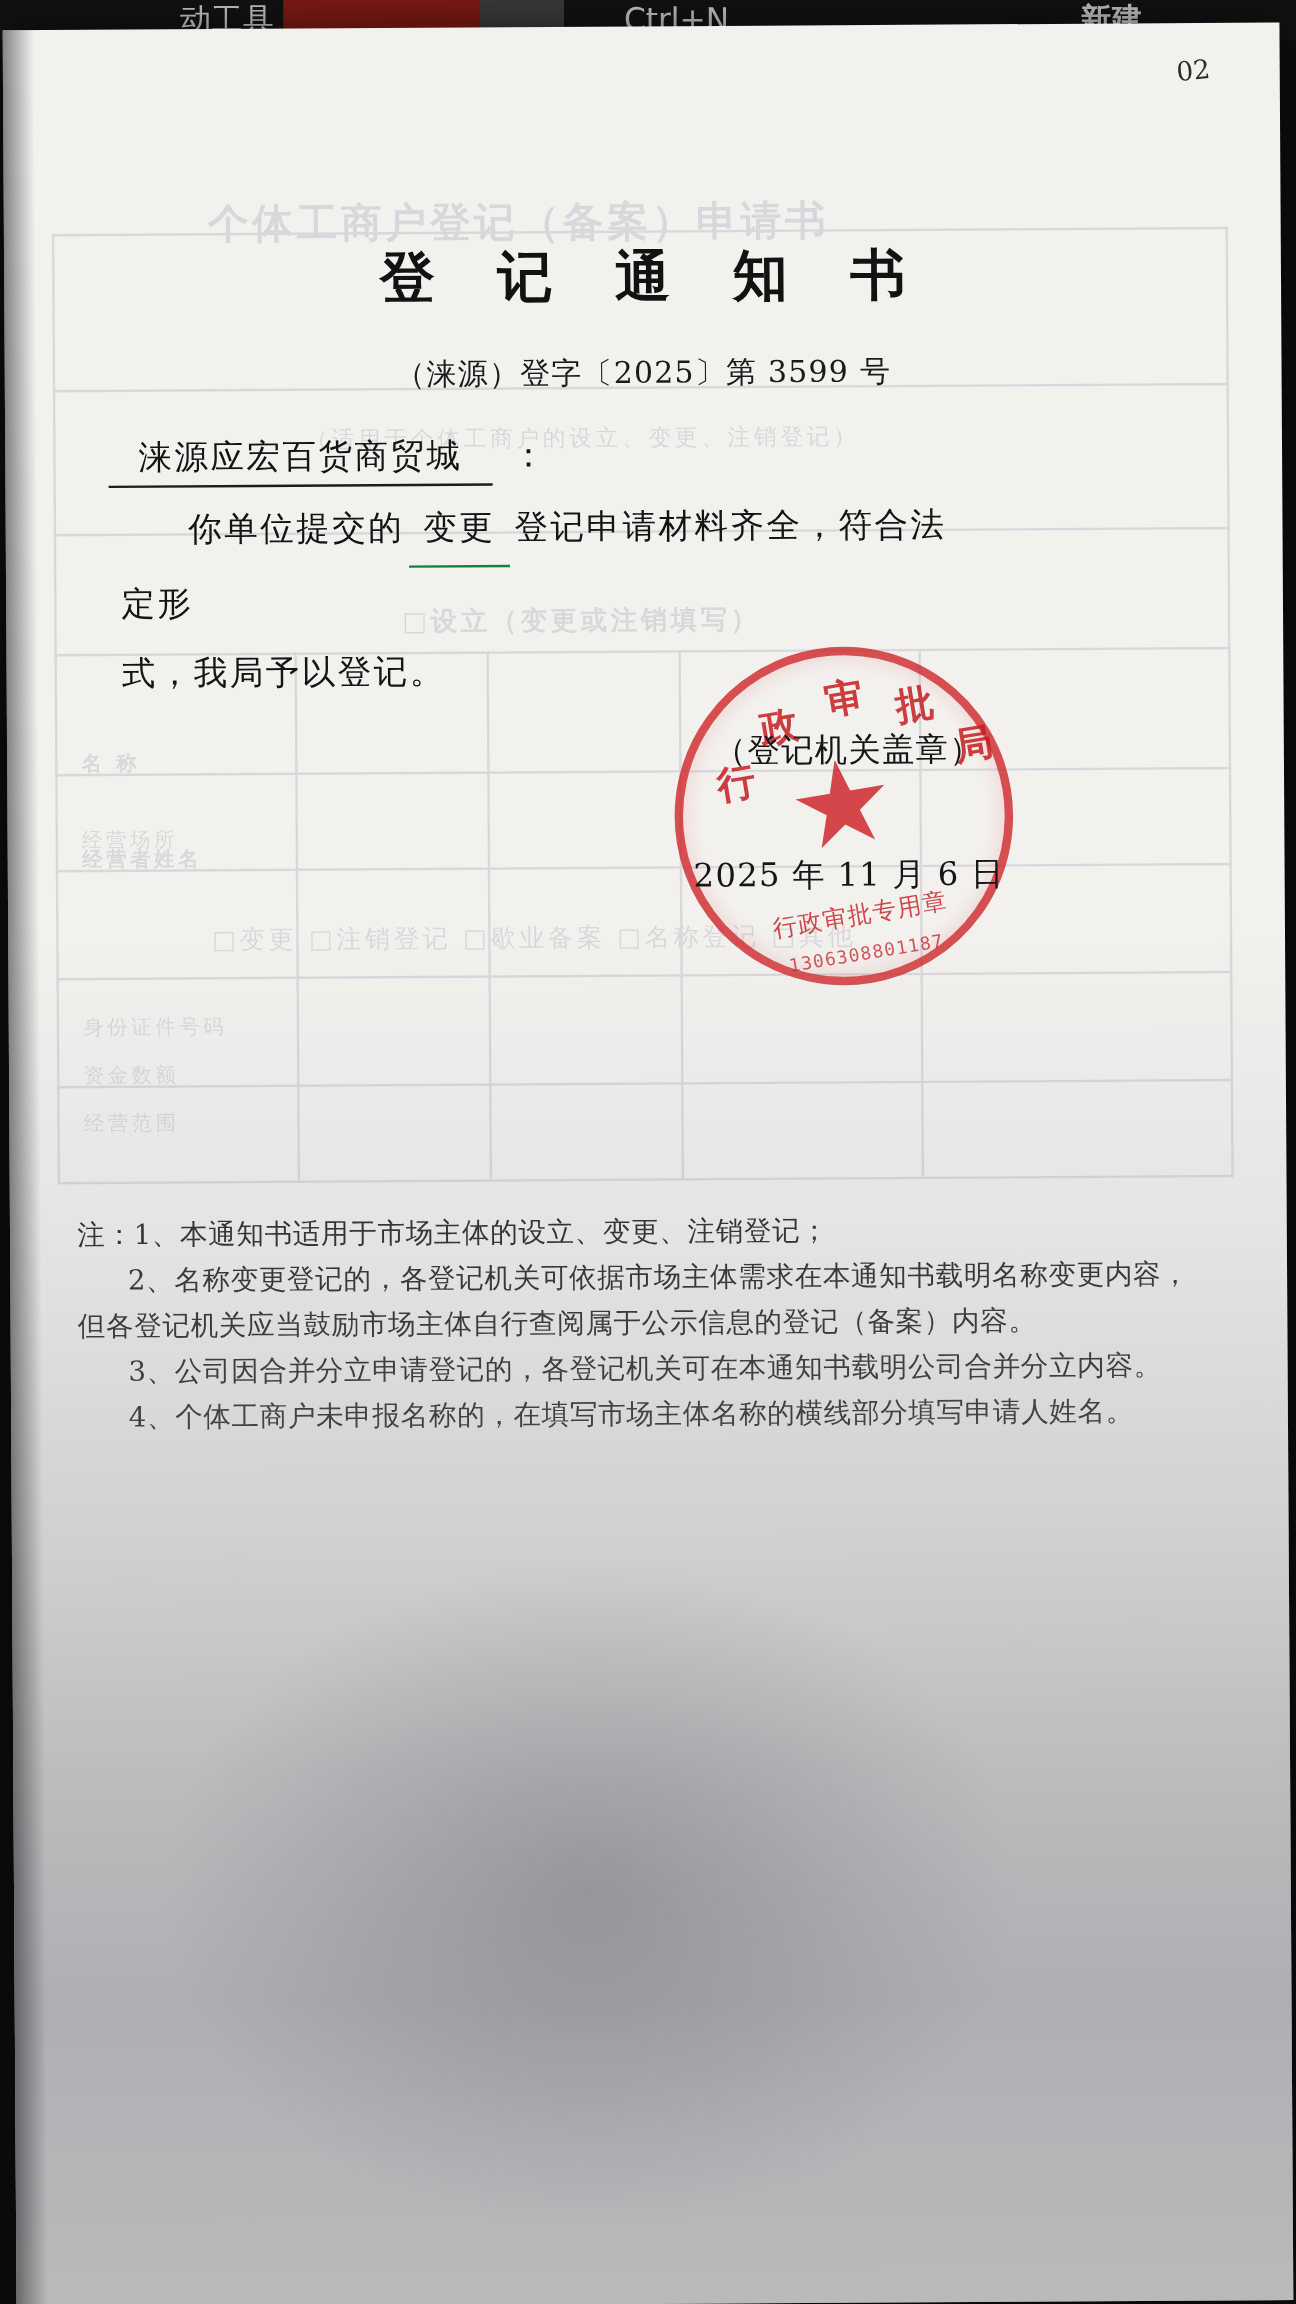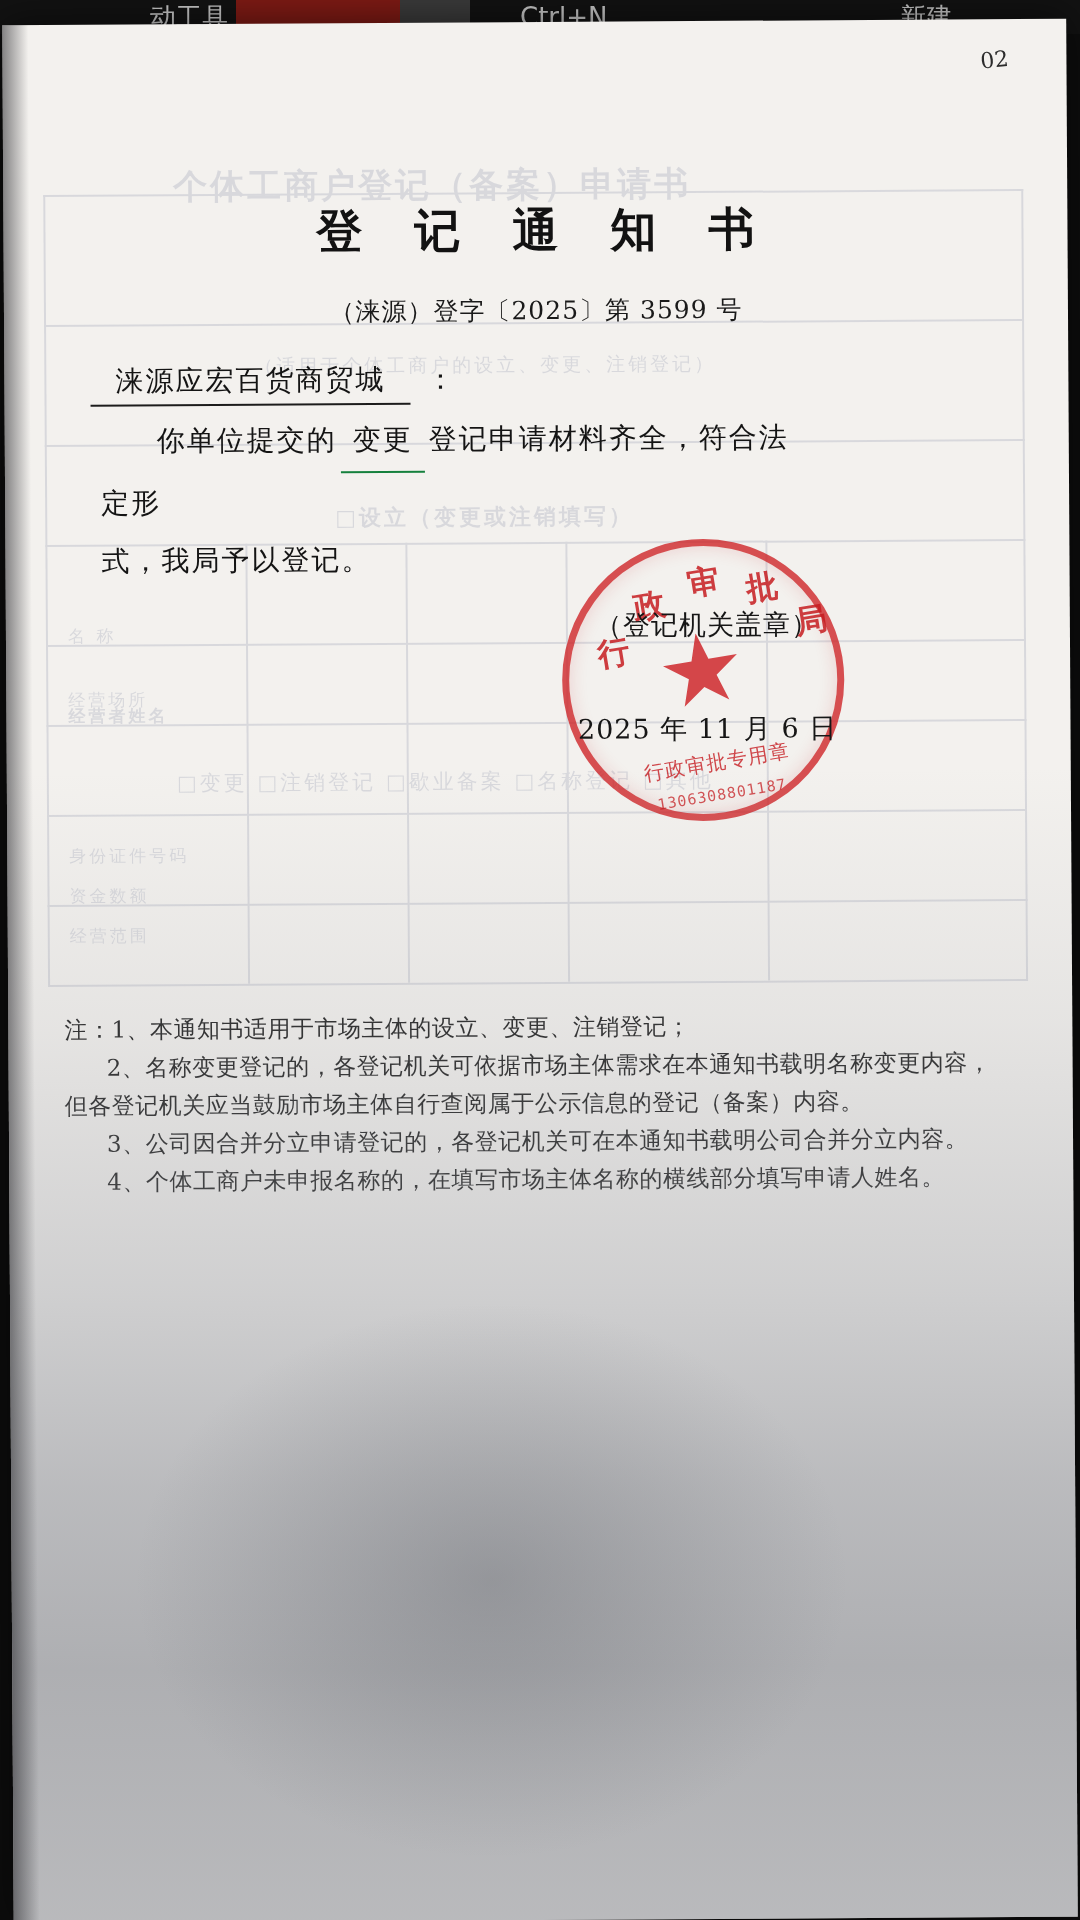--- a/index.html
+++ b/index.html
@@ -289,21 +289,21 @@
 </head>
 <body>
 
 <div id="page">
 
   <div class="screen-strip">
     <div class="red-block"></div>
     <div class="grey-block"></div>
     <div class="sbar" style="left:150px;">动工具</div>
     <div class="sbar" style="left:520px;">Ctrl+N</div>
-    <div class="sbar" style="left:900px;">新建</div>
+    <div class="sbar" style="left:900px;font-weight:bold;">新建</div>
   </div>
 
   <div class="paper">
 
     <div class="bleed">
       <div class="bt" style="left:170px; top:140px; font-size:34px;">个体工商户登记（备案）申请书</div>
       <div class="bt" style="left:250px; top:330px; font-size:19px; font-weight:normal;">（适用于个体工商户的设立、变更、注销登记）</div>
       <div class="bt" style="left:330px; top:480px; font-size:22px;">□设立（变更或注销填写）</div>
       <div class="bt" style="left:170px; top:745px; font-size:21px; font-weight:normal;">□变更 □注销登记 □歇业备案 □名称登记 □其他</div>
 
@@ -316,21 +316,21 @@
       <div class="bline" style="left:40px; top:790px; width:980px; height:2px;"></div>
       <div class="bline" style="left:40px; top:880px; width:980px; height:2px;"></div>
       <div class="bline" style="left:40px; top:960px; width:980px; height:2px;"></div>
       <div class="bline" style="left:40px; top:170px; width:2px; height:790px;"></div>
       <div class="bline" style="left:240px; top:520px; width:2px; height:440px;"></div>
       <div class="bline" style="left:400px; top:520px; width:2px; height:440px;"></div>
       <div class="bline" style="left:560px; top:520px; width:2px; height:440px;"></div>
       <div class="bline" style="left:760px; top:520px; width:2px; height:440px;"></div>
       <div class="bline" style="left:1018px; top:170px; width:2px; height:790px;"></div>
 
-      <div class="bt" style="left:62px; top:600px; font-size:17px; font-weight:normal;">名 称</div>
+      <div class="bt" style="left:62px; top:600px; font-size:17px; font-weight:bold;">名 称</div>
       <div class="bt" style="left:62px; top:640px; font-size:17px; font-weight:normal;margin-top:24px;">经营场所</div>
       <div class="bt" style="left:62px; top:680px; font-size:17px; font-weight:bold;">经营者姓名</div>
       <div class="bt" style="left:62px; top:820px; font-size:17px; font-weight:normal;">身份证件号码</div>
       <div class="bt" style="left:62px; top:860px; font-size:17px; font-weight:normal;">资金数额</div>
       <div class="bt" style="left:62px; top:900px; font-size:17px; font-weight:normal;">经营范围</div>
     </div>
 
     <div class="doc">
 
       <div class="corner-mark">02</div>

